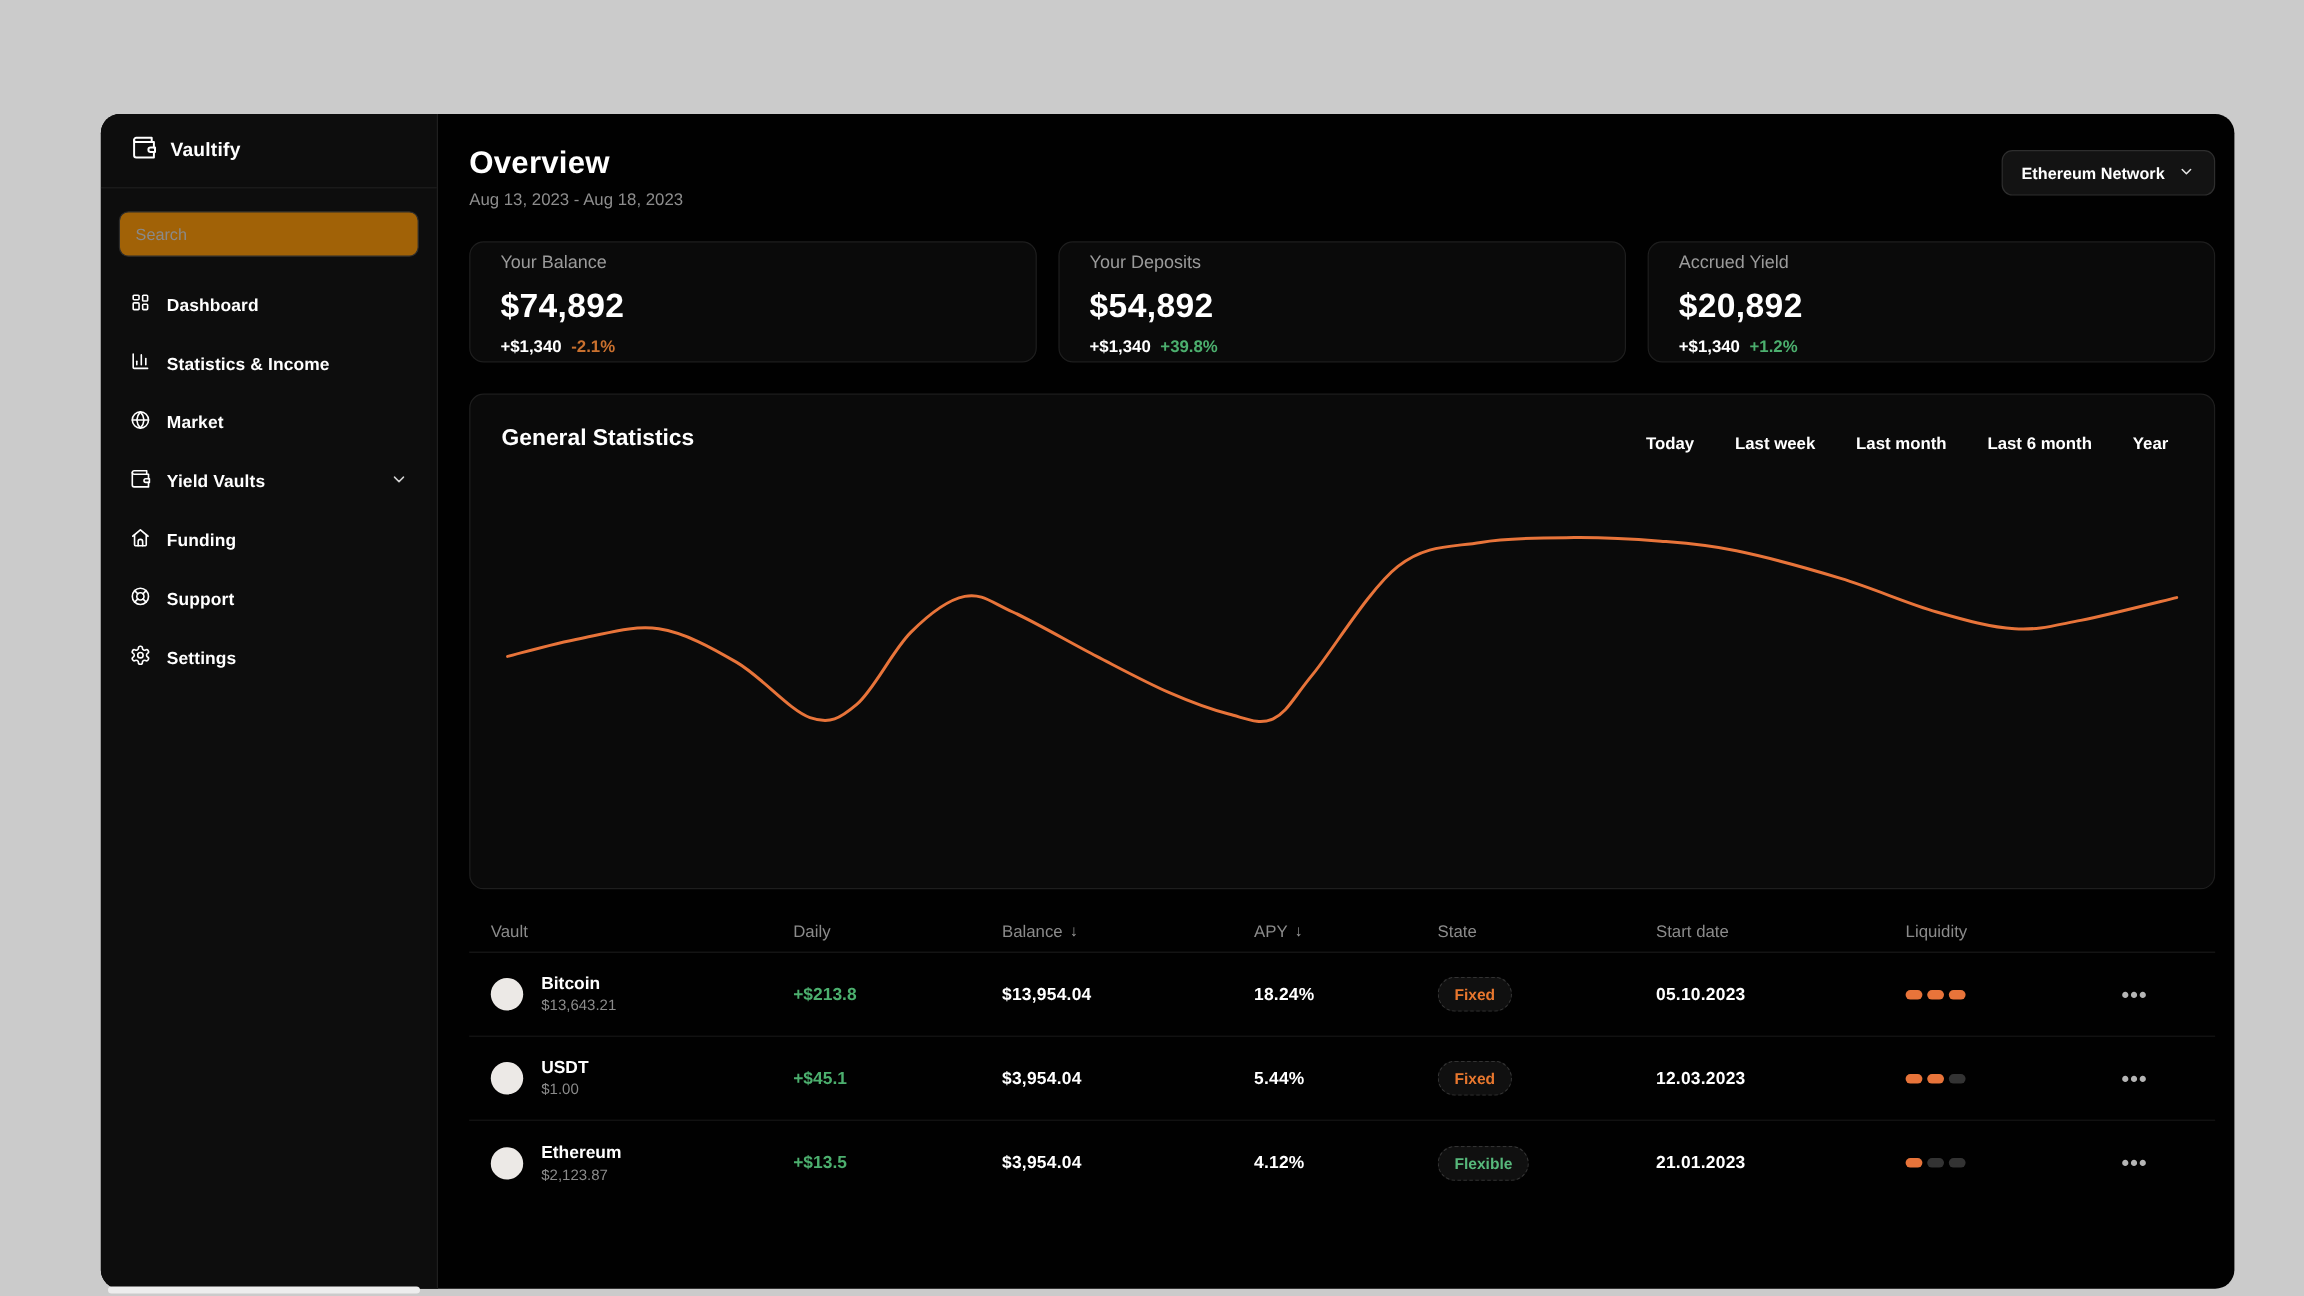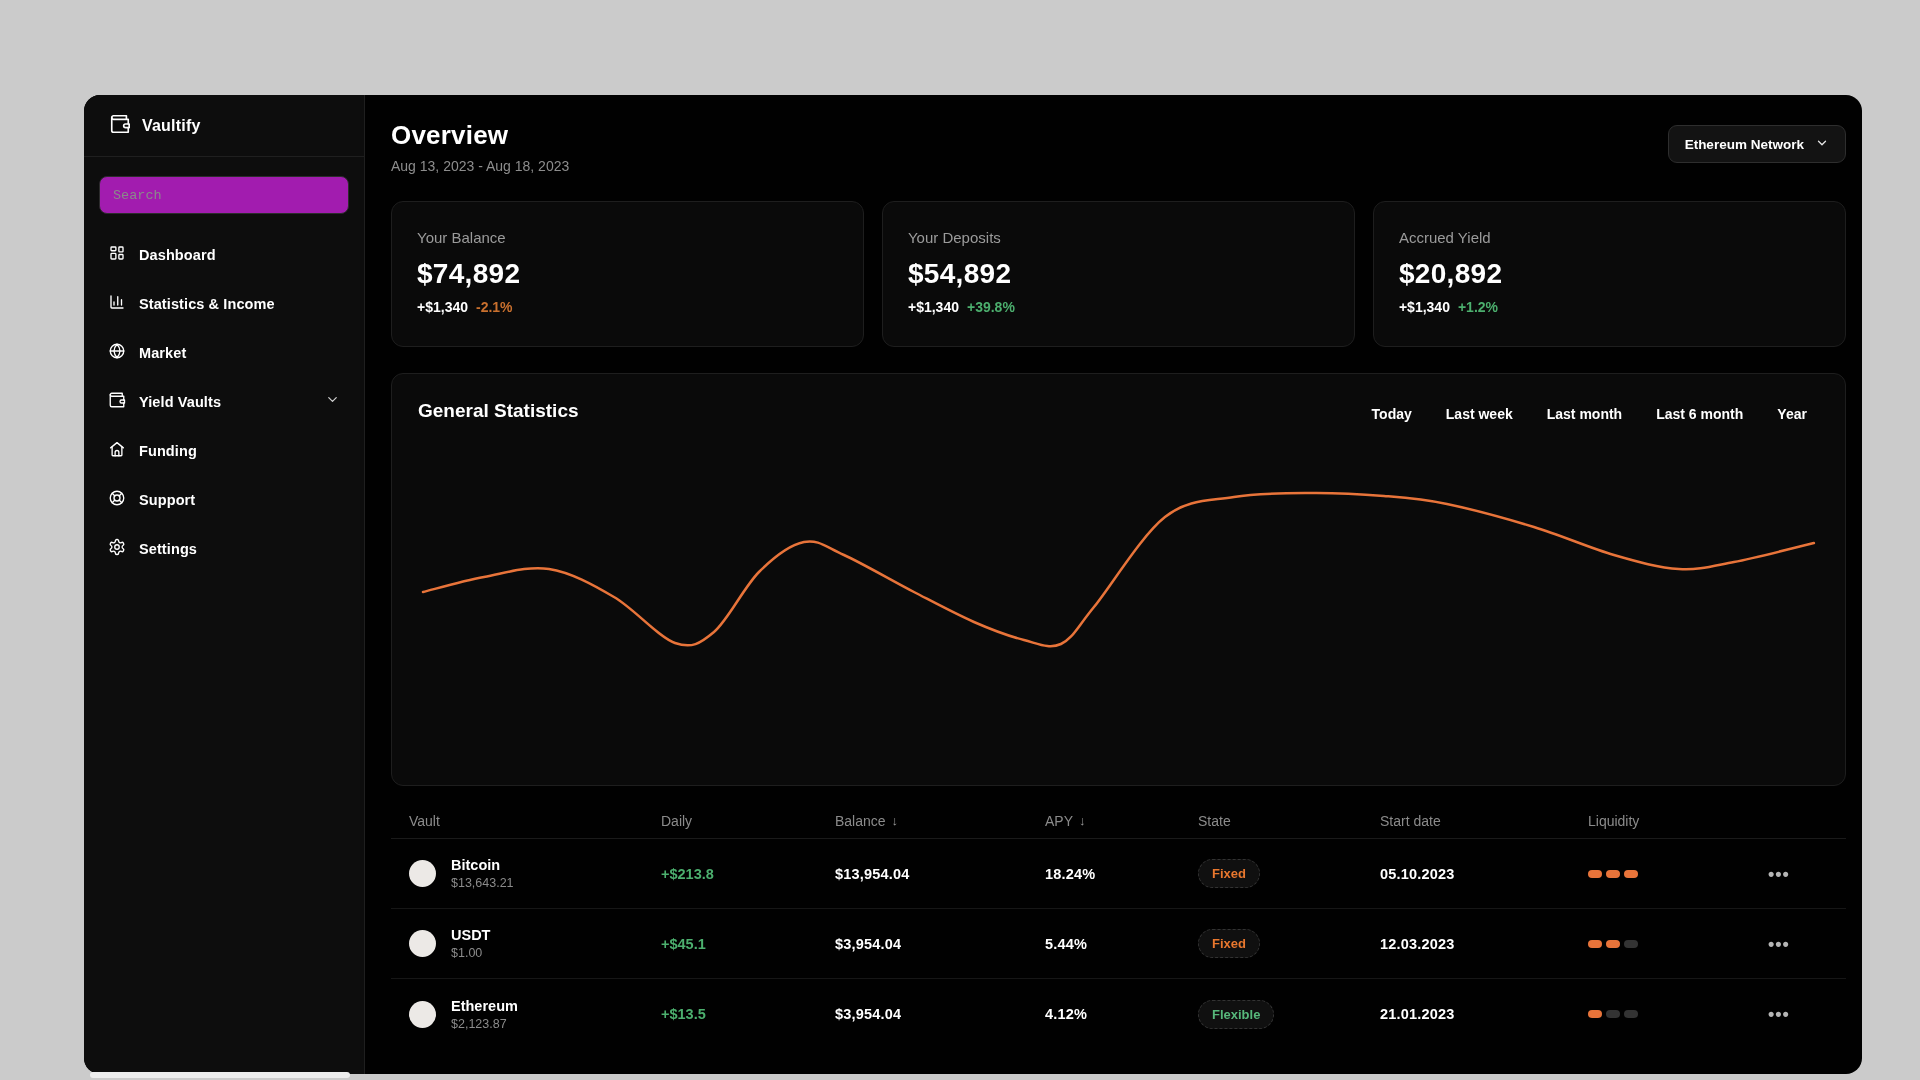--- a/index.html
+++ b/index.html
@@ -9,23 +9,23 @@
   .app-panel { position:absolute; left:84px; top:95px; width:1778px; height:979px;
     background:#010101; border-radius:16px; display:flex; overflow:hidden; }
 
   
   .sidebar { width:281px; background:#0d0d0d; border-right:1px solid #1f1f1f; flex-shrink:0; }
   .logo-row { height:62px; display:flex; align-items:center; gap:11px; padding:0 25px;
     border-bottom:1px solid #1f1f1f; color:#fff; }
   .logo-row svg { width:22px; height:22px; }
   .logo-title { font-size:16px; font-weight:700; letter-spacing:.2px; }
   .search-wrap { padding:19px 15px 4px 15px; }
-  .search-input { width:100%; height:38px; background:#a21caf; border:1px solid #2c2c2c;
+  .search-input { width:100%; height:38px; background:#a16207; border:1px solid #2c2c2c;
     border-radius:8px; padding:0 13px; color:#d5d5d5; font-size:13.5px; outline:none;
-    font-family:Liberation Mono, monospace; }
+    font-family:Liberation Sans, sans-serif; }
   .search-input::placeholder { color:#8a8a8a; }
   .nav { padding:16px 13px; }
   .nav-item { height:41px; margin-bottom:8px; display:flex; align-items:center; gap:13px;
     padding:0 11px; border-radius:8px; color:#fff; cursor:pointer; }
   .nav-item svg { width:18px; height:18px; flex-shrink:0; }
   .nav-label { font-size:14.5px; font-weight:600; letter-spacing:.1px; }
   .nav-chevron { margin-left:auto; }
   .nav-chevron svg { width:15px; height:15px; color:#cfcfcf; }
 
   
@@ -33,22 +33,22 @@
   .main-header { margin-top:25px; display:flex; justify-content:space-between; align-items:flex-start; }
   .page-title { color:#fff; font-size:26px; font-weight:700; letter-spacing:.2px; }
   .page-sub { margin-top:7px; color:#8d8d8d; font-size:14px; }
   .network-btn { display:flex; align-items:center; gap:11px; height:38px; padding:0 16px;
     background:#131313; border:1px solid #2e2e2e; border-radius:9px; color:#fff;
     font-size:13.5px; font-weight:600; cursor:pointer; font-family:"Liberation Sans",sans-serif; margin-top:5px; }
   .network-btn svg { width:14px; height:14px; color:#e6e6e6; }
 
   
   .cards { display:flex; gap:18px; margin-top:27px; }
-  .card { flex:1; height:146px; background:#0a0a0a; border:1px solid #1e1e1e; border-radius:12px;
-    padding:27px 25px; }
+  .card { flex:1; height:101px; background:#0a0a0a; border:1px solid #1e1e1e; border-radius:12px;
+    padding:8px 25px; }
   .card-label { color:#9b9b9b; font-size:15px; }
   .card-value { color:#fff; font-size:28px; font-weight:700; margin-top:12px; letter-spacing:.3px; }
   .card-sub { margin-top:9px; font-size:14px; color:#fff; font-weight:600; display:flex; gap:8px; }
   .delta { font-weight:600; }
 
   
   .chart-panel { margin-top:26px; height:413px; background:#0a0a0a; border:1px solid #1e1e1e;
     border-radius:12px; overflow:hidden; }
   .chart-header { display:flex; justify-content:space-between; align-items:flex-end; padding:26px 38px 0 26px; }
   .section-title { color:#fff; font-size:19px; font-weight:700; }

